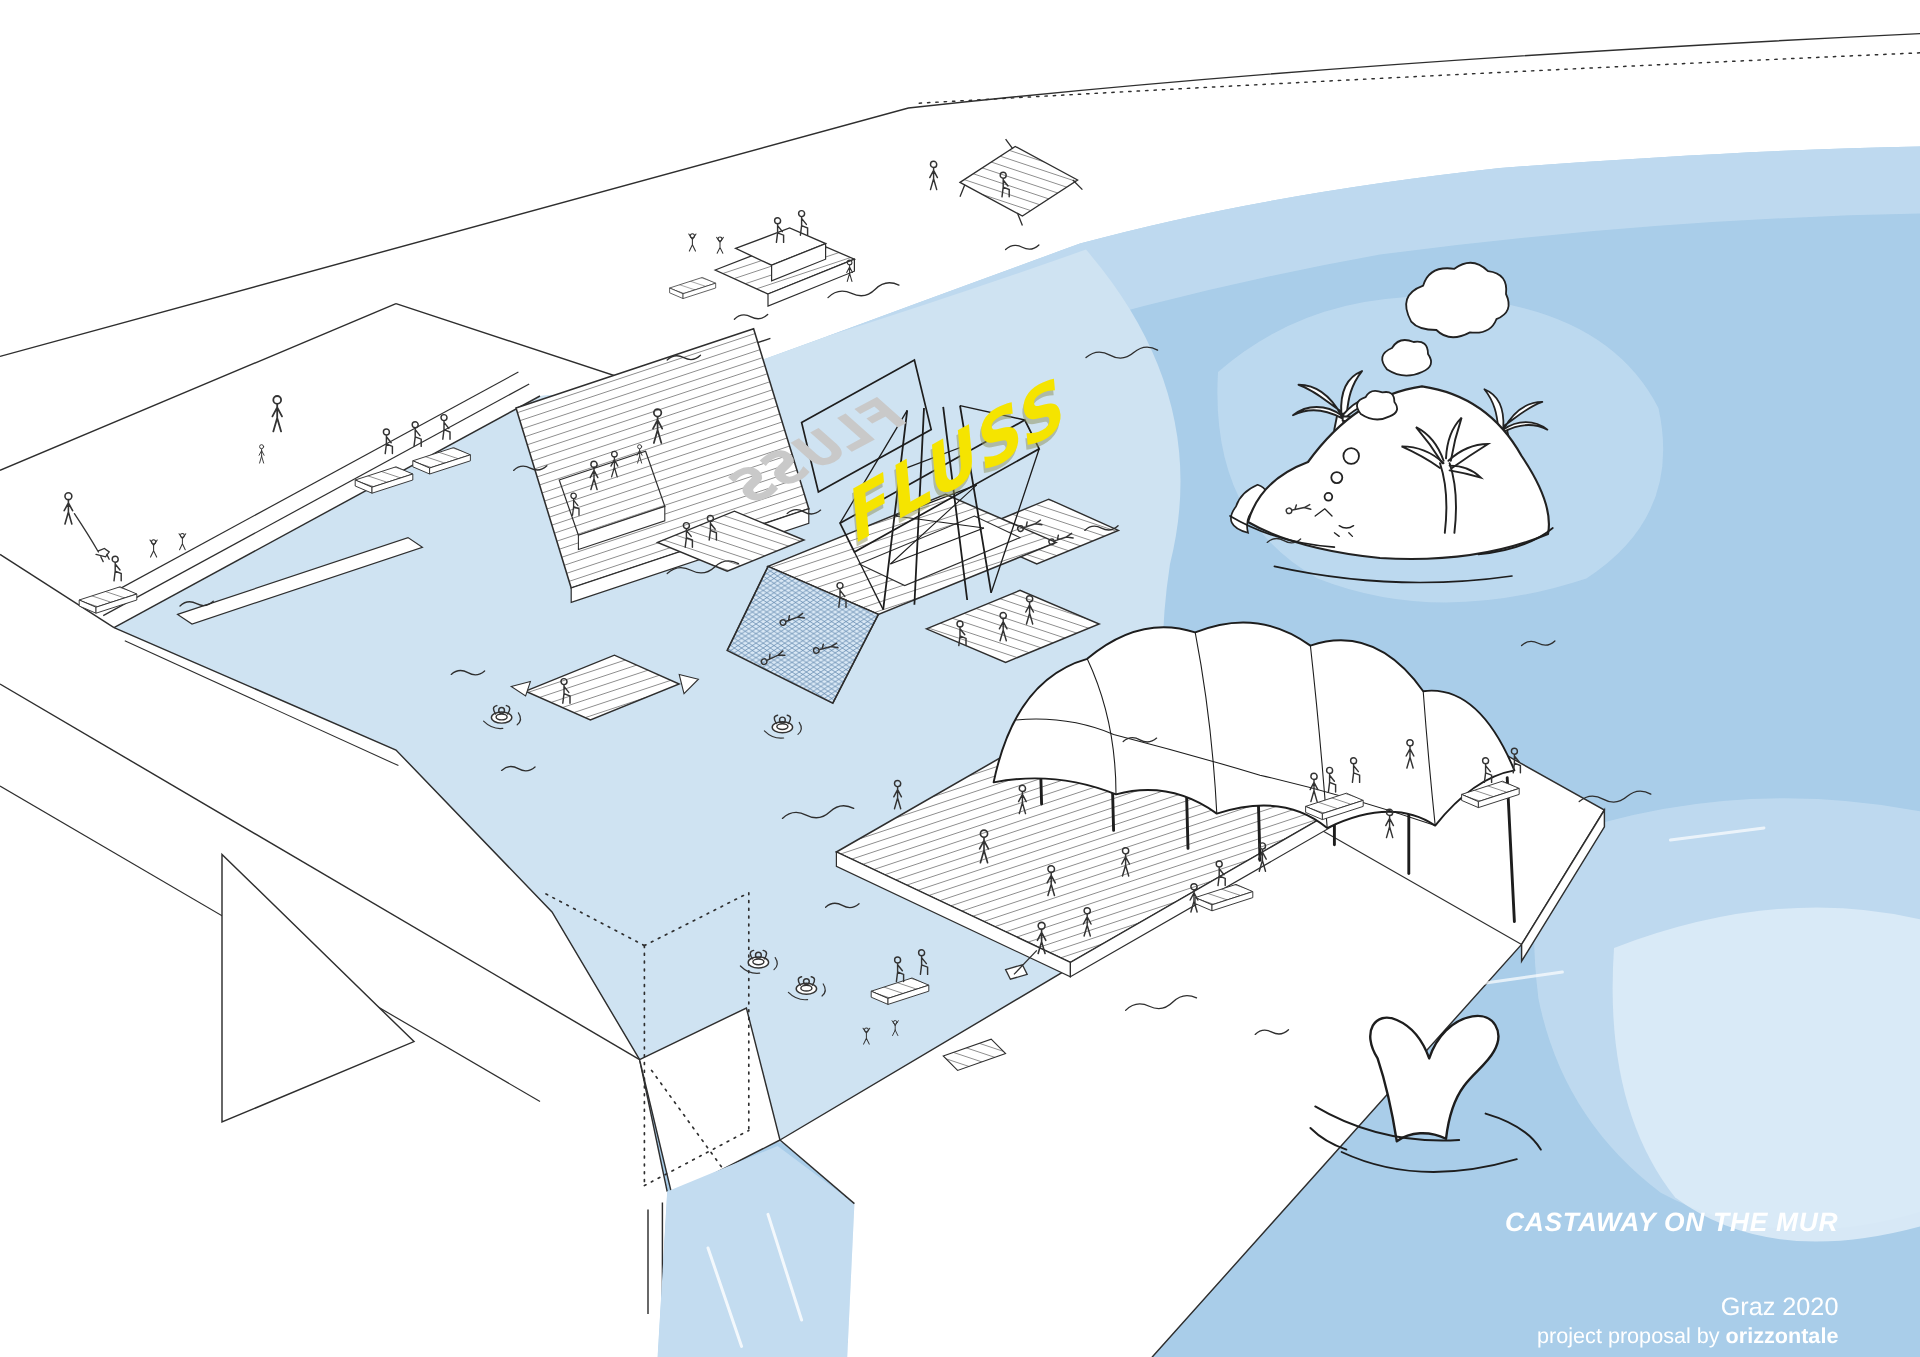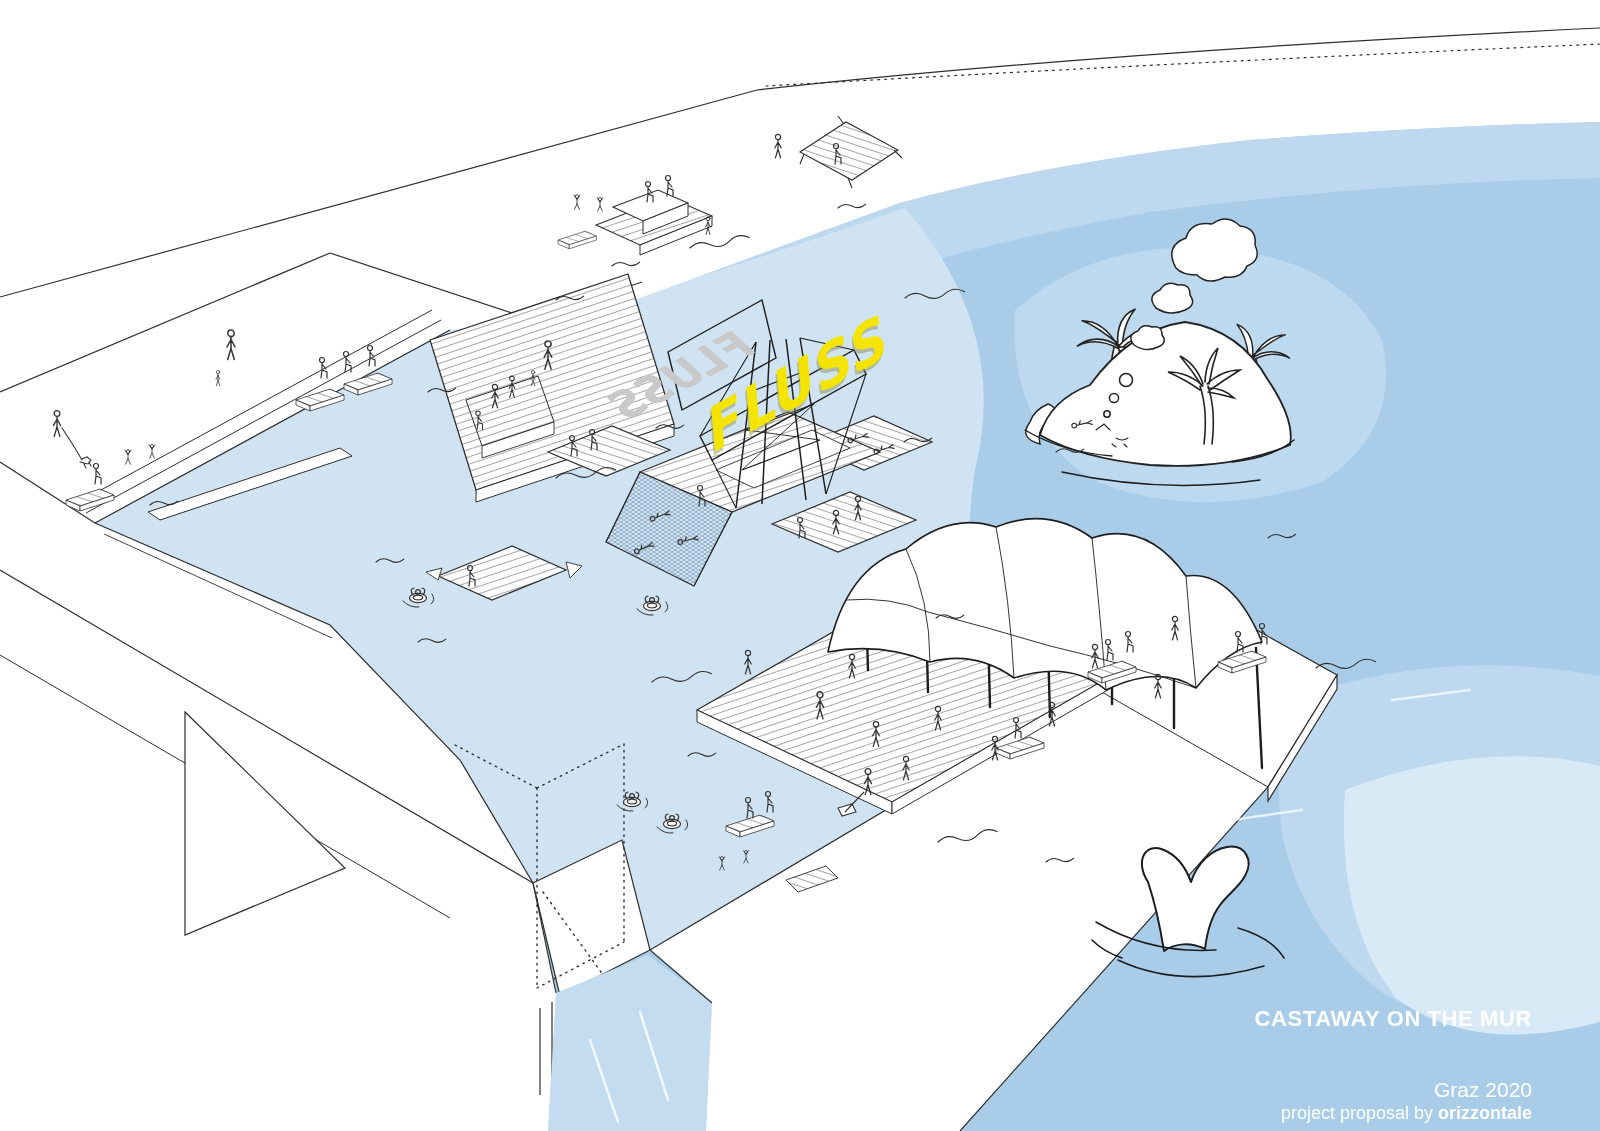--- a/index.html
+++ b/index.html
@@ -1,20 +1,20 @@
 <!DOCTYPE html>
 <html><head>
 <meta charset="utf-8">
 <style>
   html,body{margin:0;padding:0;background:#ffffff;}
   .stage{position:relative;width:1600px;height:1131px;overflow:hidden;background:#fff;
          font-family:"Liberation Sans",sans-serif;}
   .stage svg{position:absolute;left:0;top:0;}
   .title-block{position:absolute;right:68px;top:1006px;text-align:right;color:#ffffff;line-height:1.18;}
-  .title-block .t1{font-size:22px;font-weight:bold;letter-spacing:.6px;}
+  .title-block .t1{font-size:22px;font-weight:bold;letter-spacing:.6px;font-style:italic;}
   .title-block .t2{font-size:21px;font-weight:normal;margin-top:46px;}
   .title-block .t3{font-size:18px;font-weight:normal;}
   .title-block .t3 b{font-weight:bold;}
   text{font-family:"DejaVu Sans","Liberation Sans",sans-serif;}
 </style>
 </head>
 <body>
 
 <div class="stage">
 <svg width="1600" height="1131" viewBox="0 0 1600 1131">

